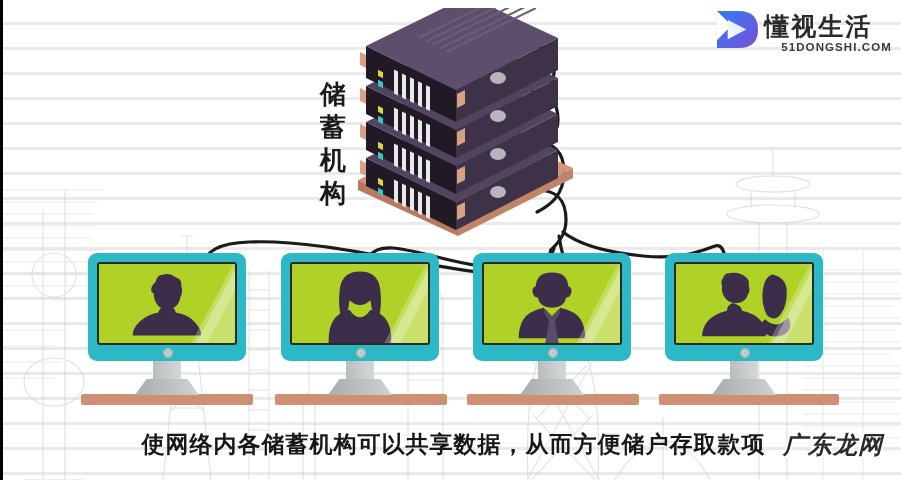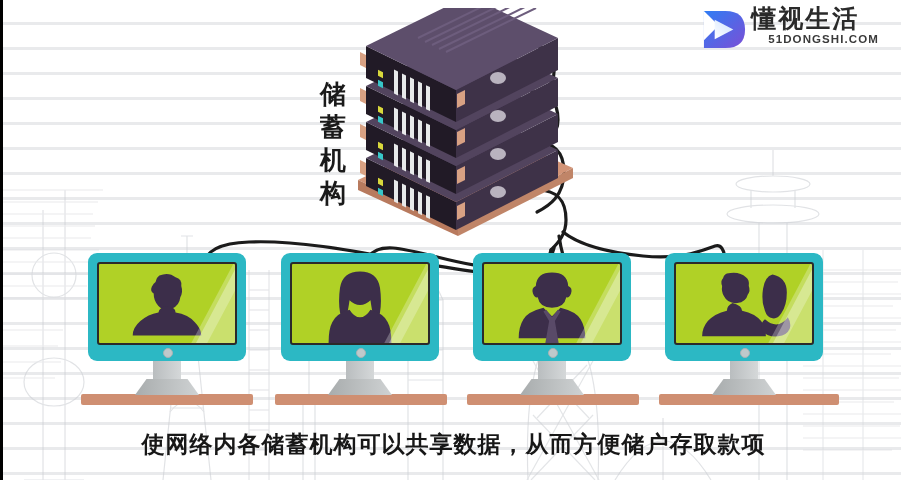--- a/index.html
+++ b/index.html
@@ -89,21 +89,21 @@
     width:28px;height:18px;margin:0 auto;
     background:linear-gradient(to right,#b9bdbf,#d5d8d9);
   }
   .mon-foot{
     width:64px;height:16px;margin:0 auto;
     background:linear-gradient(to right,#a8acad,#cfd2d3);
     clip-path:polygon(18% 0,82% 0,100% 100%,0 100%);
   }
 
   
-  .logo{position:absolute;right:22px;top:6px;z-index:8;display:flex;align-items:flex-start;gap:4px;}
+  .logo{position:absolute;right:9px;top:6px;z-index:8;display:flex;align-items:flex-end;gap:4px;}
   .logo-mark{width:47px;height:47px;}
   .logo-txt{display:flex;flex-direction:column;line-height:1;}
   .logo-cn{
     font-size:25px;font-weight:700;letter-spacing:2px;color:#2a2a2a;
     font-family:"DejaVu Sans","Liberation Sans",sans-serif;
   }
   .logo-en{
     font-size:11.5px;font-weight:700;letter-spacing:1.1px;color:#3a3a3a;
     margin-top:3px;
     margin-left:17px;
@@ -454,14 +454,15 @@
       <path d="M4 5 L19 20 L4 35 z" fill="#ffffff"></path>
       <path d="M15 14 L34 24 L15 34 z" fill="url(#lg2)"></path>
     </svg>
     <div class="logo-txt">
       <div class="logo-cn">懂视生活</div>
       <div class="logo-en">51DONGSHI.COM</div>
     </div>
   </div>
 
   <div class="subtitle">使网络内各储蓄机构可以共享数据，从而方便储户存取款项</div>
+  <div class="watermark">广东龙网</div>
 
 </div>
 
 </body></html>

